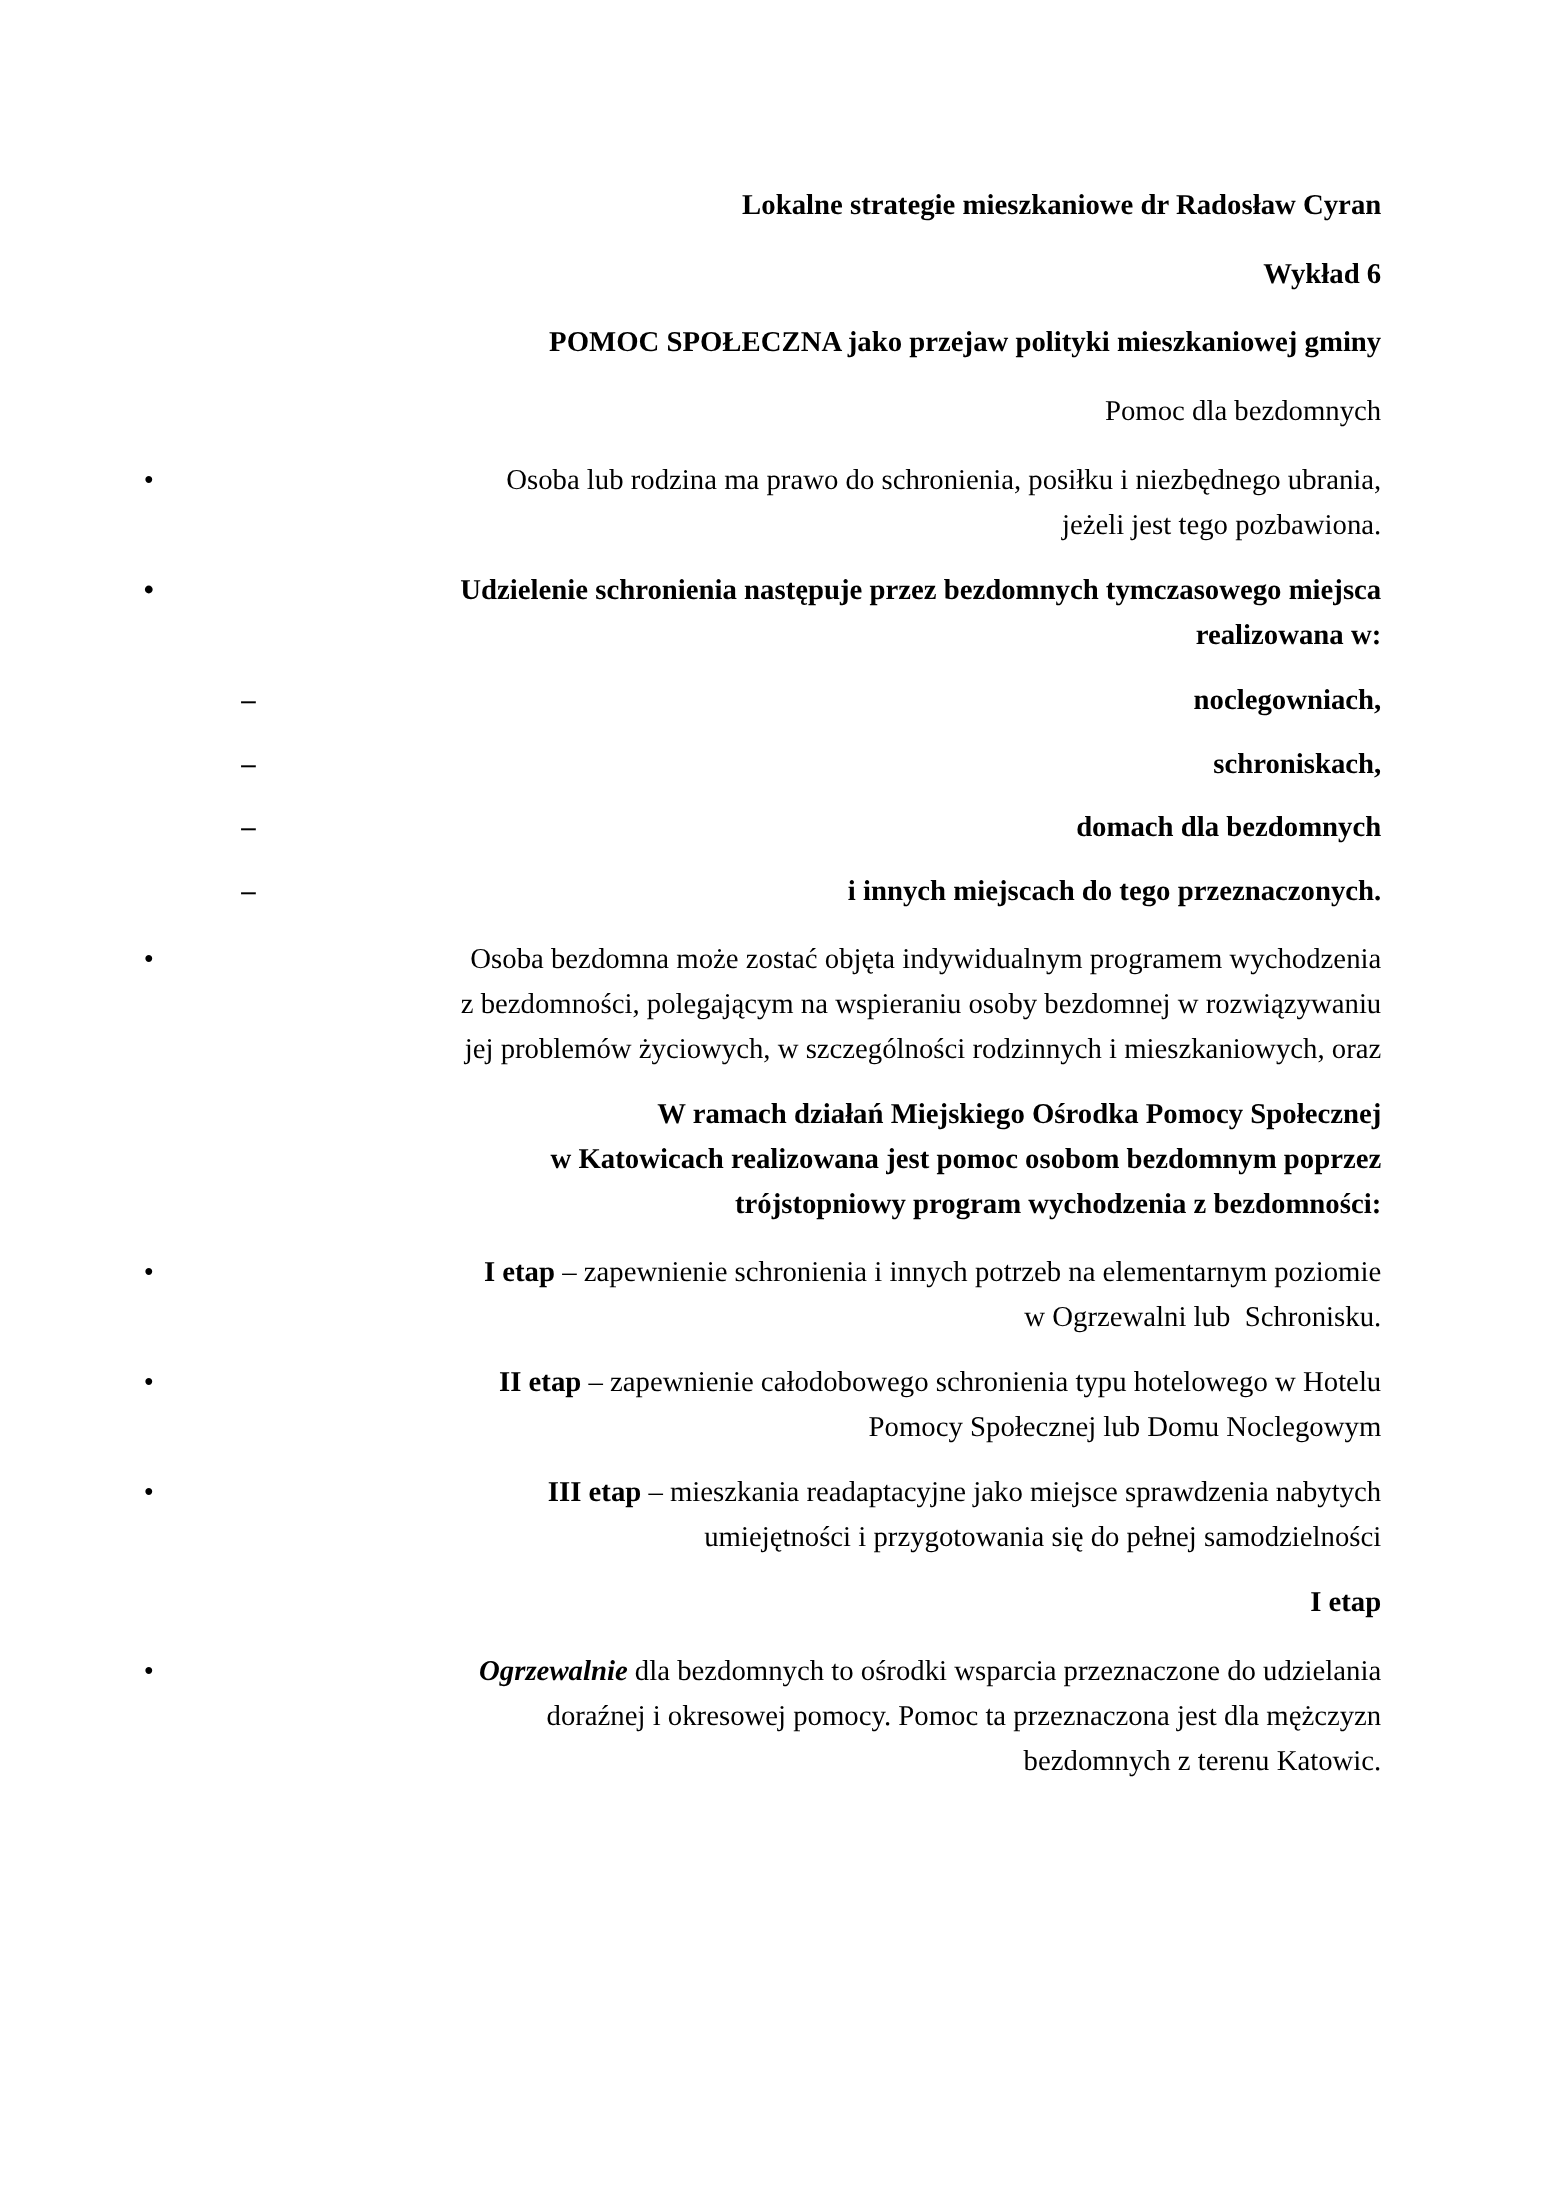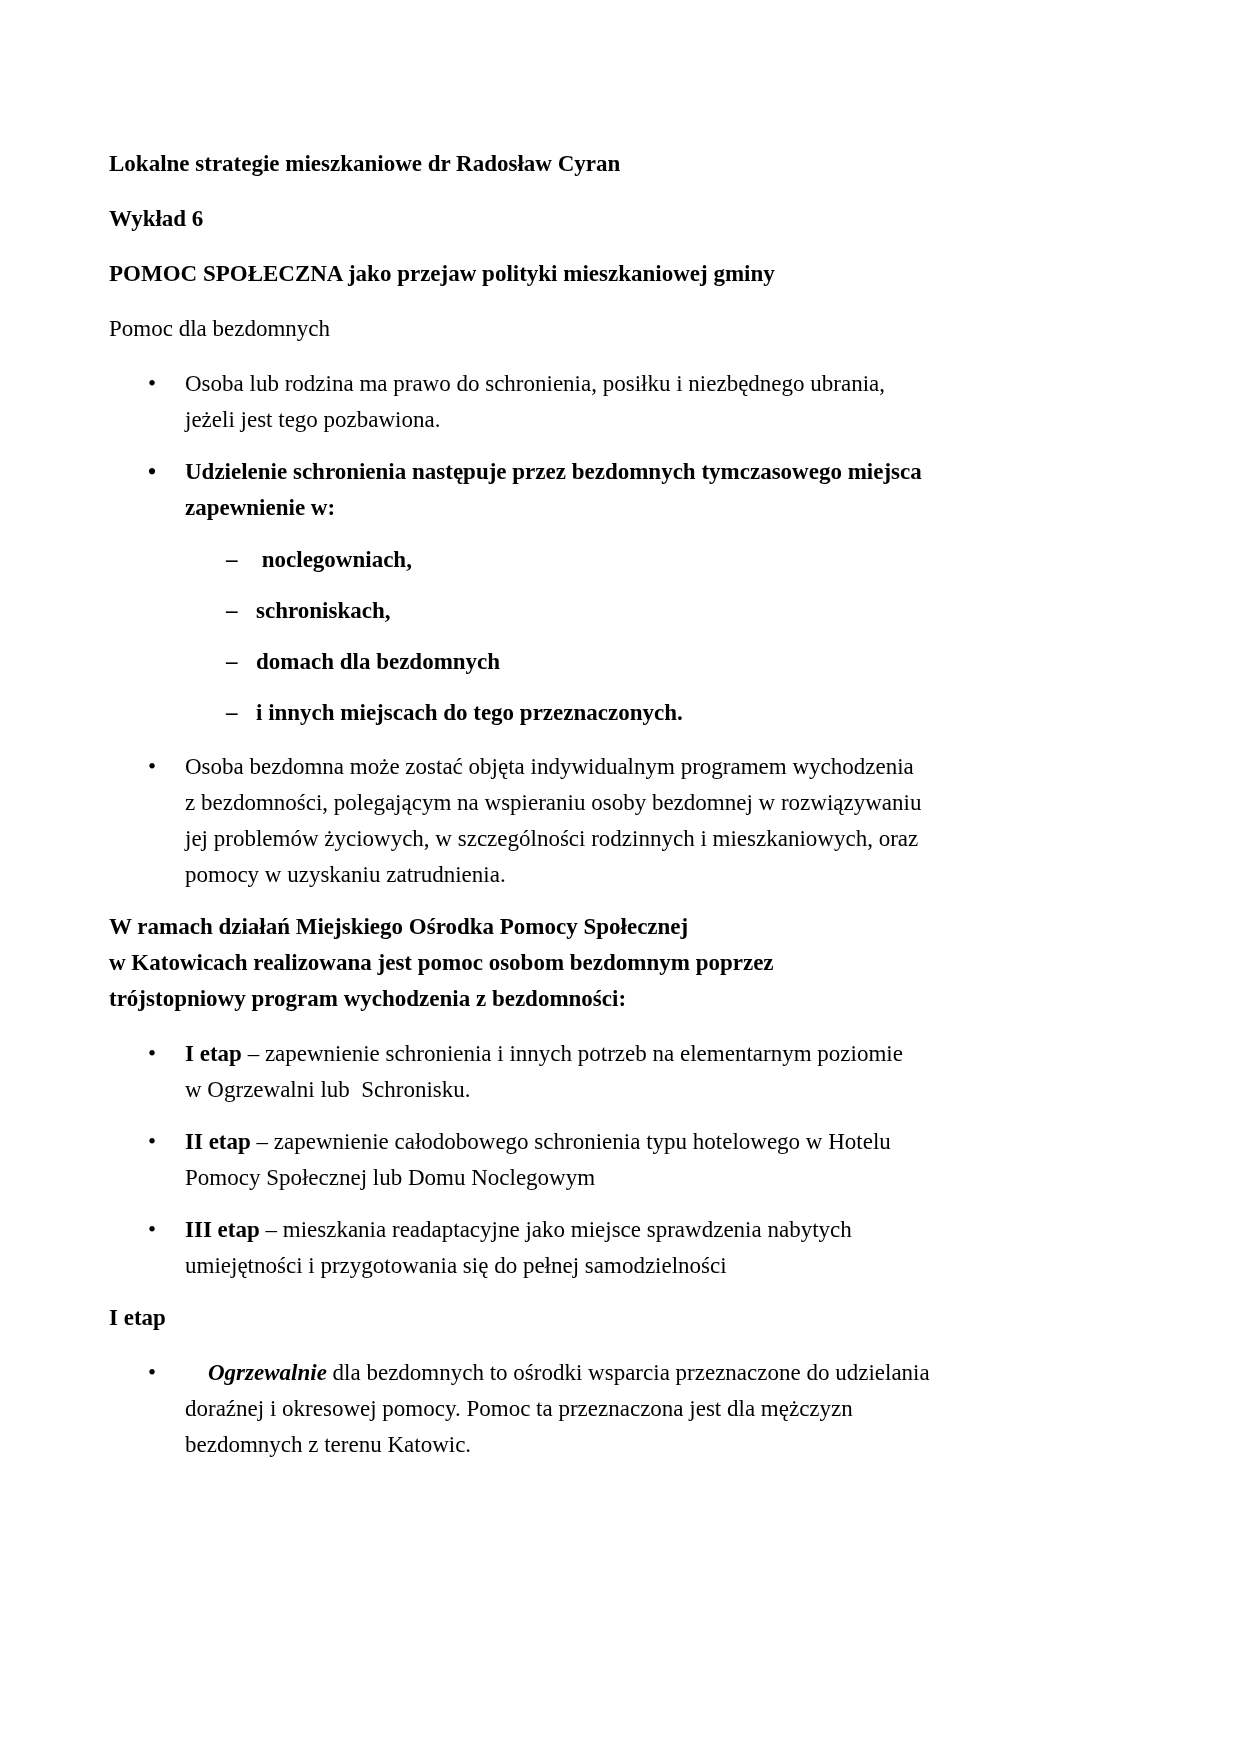--- a/index.html
+++ b/index.html
@@ -11,23 +11,24 @@
   .page {
     position: relative;
     width: 1240px;
     height: 1754px;
     margin: 0 auto;
     background: #ffffff;
     color: #000000;
     font-family: "Liberation Serif", "DejaVu Serif", serif;
     font-size: 23px;
     line-height: 36px;
-    padding: 146px 135px 40px 109px;
+    padding: 146px 135px 40px 76px;
     box-sizing: border-box;
     overflow: hidden;
+    text-align: right;
   }
   .page p { margin: 0 0 19px 0; }
   .b  { font-weight: bold; }
   .bi { font-weight: bold; font-style: italic; margin-left: 23px; }
 
   .list { margin: 0; }
   .list-top { margin-top: 14px; }
 
   .li {
     position: relative;
@@ -77,21 +78,21 @@
       <span class="tx">
         <span class="ln">Osoba lub rodzina ma prawo do schronienia, posiłku i niezbędnego ubrania,</span>
         <span class="ln">jeżeli jest tego pozbawiona.</span>
       </span>
     </div>
 
     <div class="li b">
       <span class="mk">•</span>
       <span class="tx">
         <span class="ln">Udzielenie schronienia następuje przez bezdomnych tymczasowego miejsca</span>
-        <span class="ln">zapewnienie w:</span>
+        <span class="ln">realizowana w:</span>
       </span>
     </div>
 
     <div class="dash-li">
       <span class="mk">–</span>
       <span class="ln"> noclegowniach,</span>
     </div>
 
     <div class="dash-li">
       <span class="mk">–</span>
@@ -107,21 +108,20 @@
       <span class="mk">–</span>
       <span class="ln">i innych miejscach do tego przeznaczonych.</span>
     </div>
 
     <div class="li mt18">
       <span class="mk">•</span>
       <span class="tx">
         <span class="ln">Osoba bezdomna może zostać objęta indywidualnym programem wychodzenia</span>
         <span class="ln">z bezdomności, polegającym na wspieraniu osoby bezdomnej w rozwiązywaniu</span>
         <span class="ln">jej problemów życiowych, w szczególności rodzinnych i mieszkaniowych, oraz</span>
-        <span class="ln">pomocy w uzyskaniu zatrudnienia.</span>
       </span>
     </div>
 
   </div>
 
   <p class="para-mops">
     <span class="ln">W ramach działań Miejskiego Ośrodka Pomocy Społecznej</span>
     <span class="ln">w Katowicach realizowana jest pomoc osobom bezdomnym poprzez</span>
     <span class="ln">trójstopniowy program wychodzenia z bezdomności:</span>
   </p>

